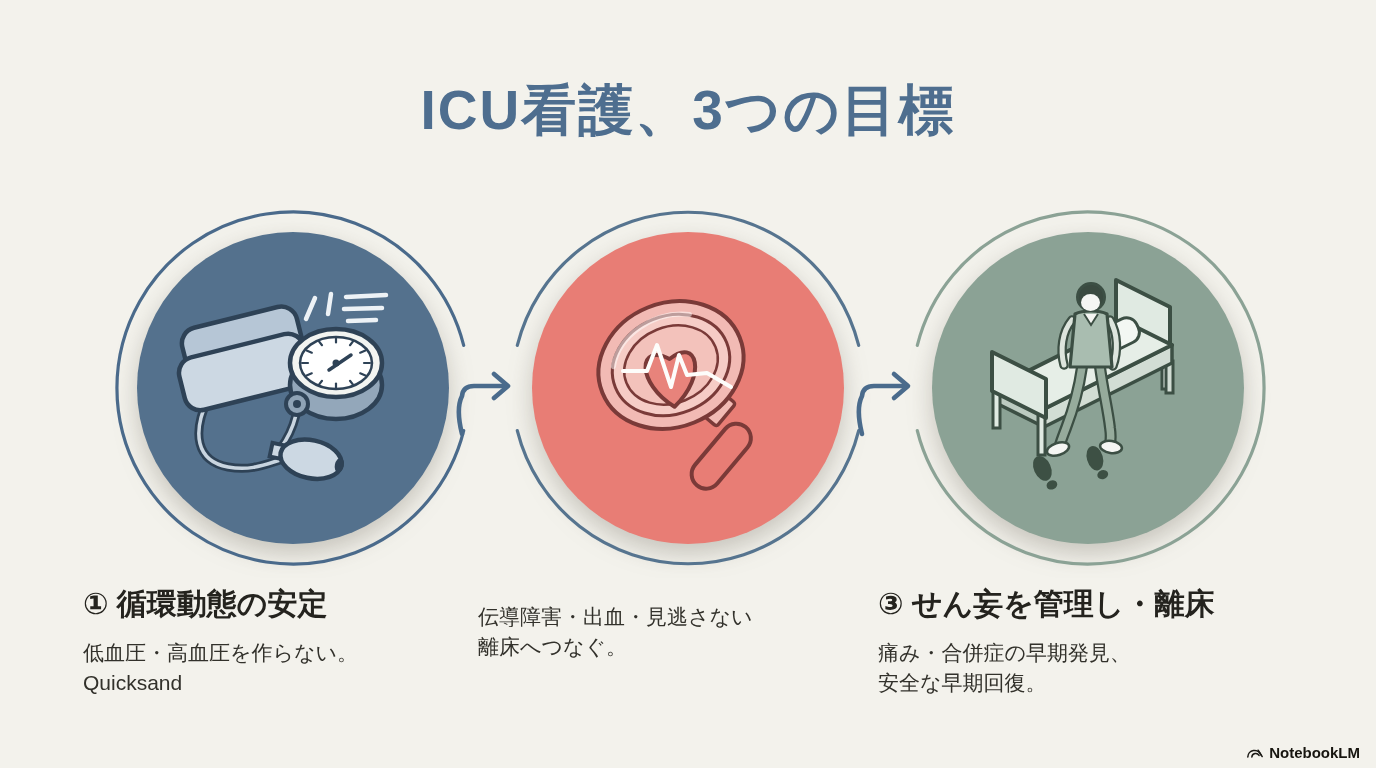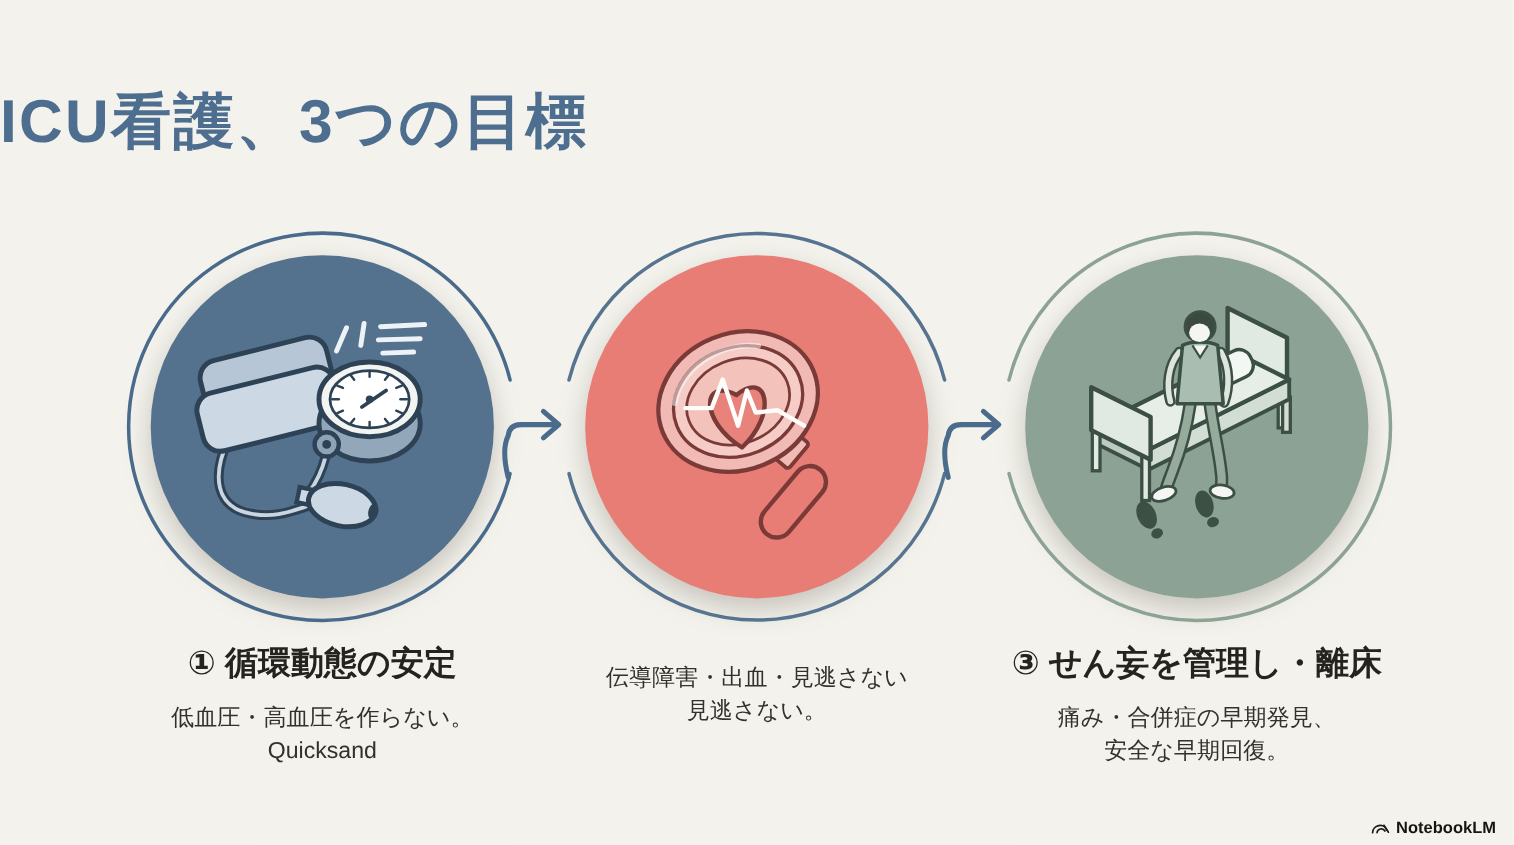--- a/index.html
+++ b/index.html
@@ -5,38 +5,38 @@
   html,body{margin:0;padding:0;}
   .canvas{
     position:relative;
     width:1376px;height:768px;
     background:var(--background,#f3f2ec);
     overflow:hidden;
     font-family:"Liberation Sans","DejaVu Sans",sans-serif;
   }
   .title{
     position:absolute;top:74px;left:0;right:0;
-    margin:0;text-align:left;
+    margin:0;text-align:center;
     font-size:55px;font-weight:700;letter-spacing:2px;
     color:var(--title,#4e6e8f);
   }
   .ring-svg{position:absolute;top:198px;width:380px;height:380px;}
   .ring{fill:none;stroke-width:3.2;stroke-linecap:round;}
   .ring1{stroke:var(--step1-ring,#4a6a8b);}
   .ring2{stroke:var(--step2-ring,#56748f);}
   .ring3{stroke:var(--step3-ring,#8ba295);}
   .fill1{fill:var(--step1-fill,#54718d);}
   .fill2{fill:var(--step2-fill,#e87d75);}
   .fill3{fill:var(--step3-fill,#8ba295);}
   .fill-circle{filter:drop-shadow(0 10px 12px rgba(95,90,75,0.30));}
   .icon-svg{position:absolute;}
   .arrow-svg{position:absolute;top:362px;width:76px;height:84px;}
   .arrow-svg path{stroke:var(--arrow,#4a6b8c);stroke-width:4.6;fill:none;
     stroke-linecap:round;stroke-linejoin:round;}
-  .caption{position:absolute;top:586px;width:420px;text-align:center;}
+  .caption{position:absolute;top:586px;width:420px;}
   .heading{font-size:30px;font-weight:700;line-height:1.2;
     color:var(--heading-text,#24231e);}
   .sub{margin-top:16px;font-size:21px;line-height:1.42;font-weight:500;
     color:var(--sub-text,#32312b);}
   .footer{
     position:absolute;right:16px;bottom:7px;
     display:flex;align-items:center;gap:5px;
     font-size:15px;font-weight:600;color:#17150f;margin-top:39px;
   }
   .footer svg{display:block;}
@@ -191,21 +191,21 @@
     <div class="heading">① 循環動態の安定</div>
     <div class="sub">
       <div>低血圧・高血圧を作らない。</div>
       <div>Quicksand</div>
     </div>
   </div>
 
   <div class="caption" style="left:478px">
     <div class="sub">
       <div>伝導障害・出血・見逃さない</div>
-      <div>見逃さない。</div>
+      <div>離床へつなぐ。</div>
     </div>
   </div>
 
   <div class="caption" style="left:878px">
     <div class="heading">③ せん妄を管理し・離床</div>
     <div class="sub">
       <div>痛み・合併症の早期発見、</div>
       <div>安全な早期回復。</div>
     </div>
   </div>

